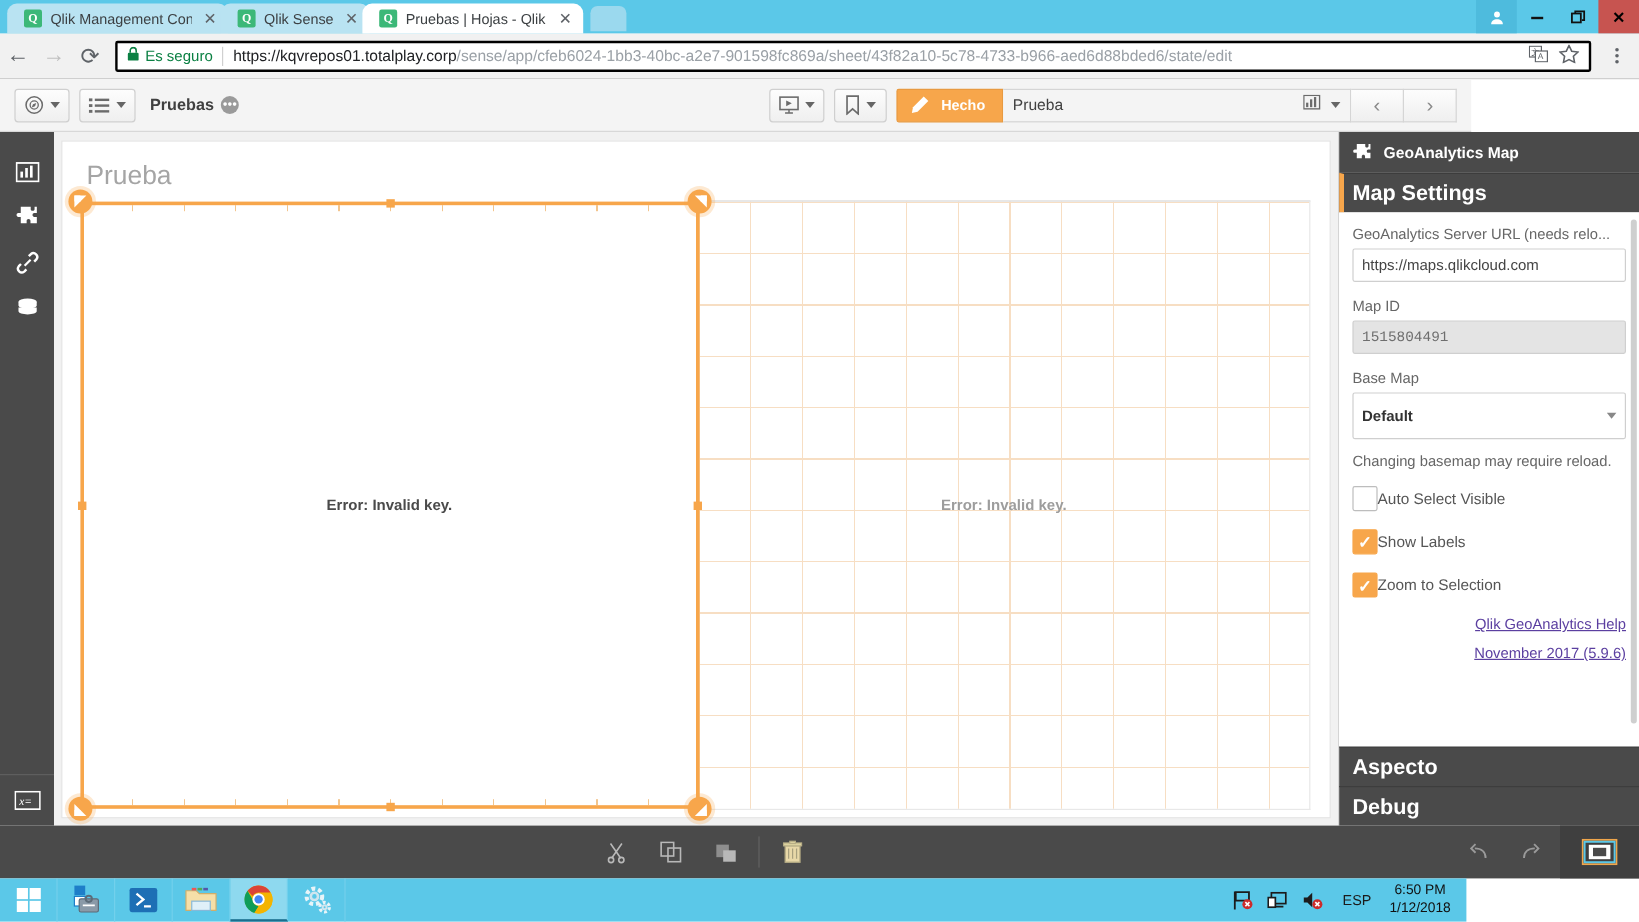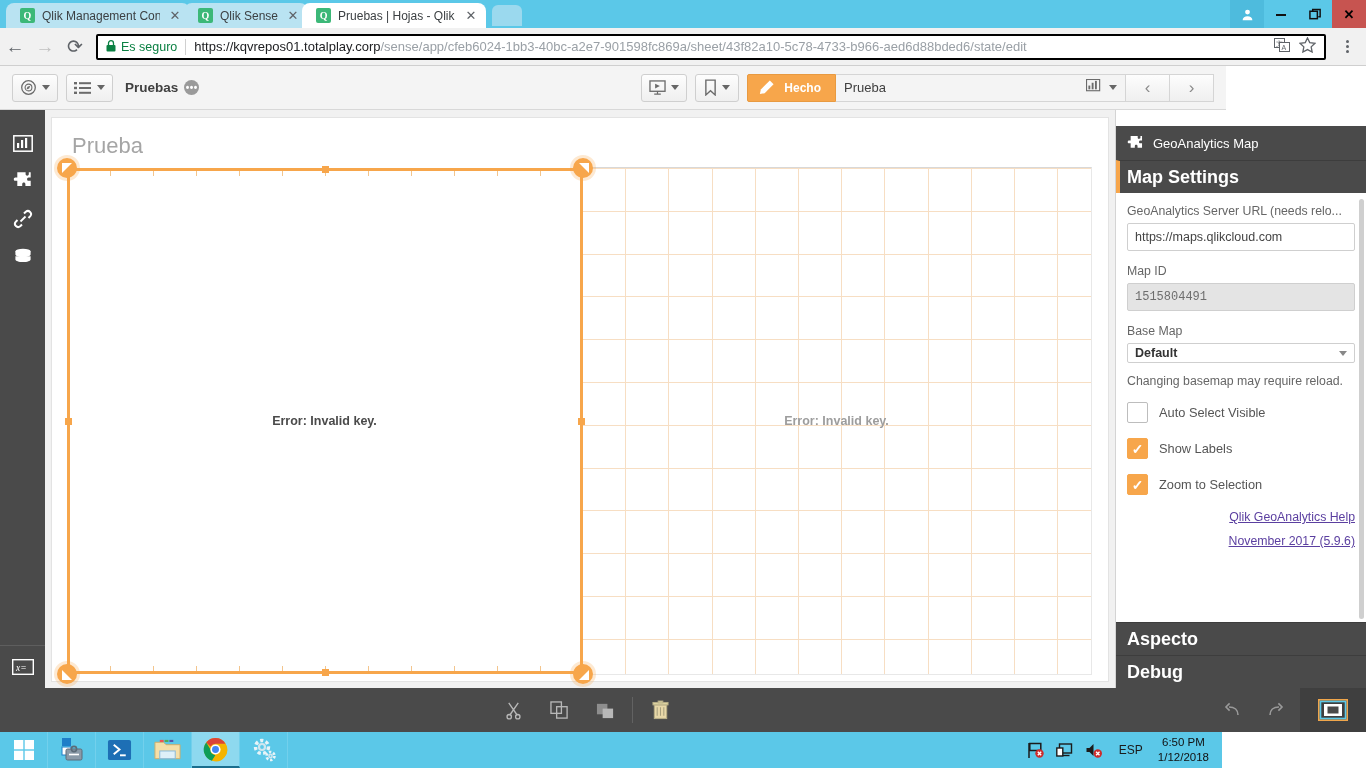--- a/index.html
+++ b/index.html
@@ -219,21 +219,21 @@
 
   
   .proppanel {
     position: absolute; top: 110px; left: 1115px; width: 251px; height: 578px;
     background: #fff; border-left: 1px solid #d4d4d4;
     display: flex; flex-direction: column;
   }
   .pp-header {
     height: 34px; background: #4a4a4a; color: #fff;
     display: flex; align-items: center; gap: 9px; padding: 0 11px;
-    font-size: 13px; font-weight: normal; flex: none; margin-top: 16px;
+    font-size: 13px; font-weight: bold; flex: none;
   }
   .pp-section {
     height: 33px; background: #4a4a4a; color: #fff;
     display: flex; align-items: center; padding: 0 11px;
     font-size: 18px; font-weight: bold; flex: none;
     border-top: 1px solid #3d3d3d;
   }
   .pp-section.active { border-left: 4px solid #f7a64b; padding-left: 7px; }
   .pp-body {
     flex: 1; overflow: hidden; position: relative;
@@ -242,28 +242,28 @@
   .pp-label { font-size: 12.3px; color: #666; margin-bottom: 5px; }
   .pp-input {
     width: 100%; height: 28px; border: 1px solid #cfcfcf; border-radius: 2px;
     background: #fff; padding: 0 7px; font-size: 12.5px; color: #444;
     display: flex; align-items: center; margin-bottom: 13px;
     font-family: "Liberation Sans", sans-serif;
   }
   .pp-input.readonly { background: #e4e4e4; border-color: #cfcfcf; color: #6e6e6e;
      font-family: "Liberation Mono", monospace; font-size: 12px; }
   .pp-select {
-    width: 100%; height: 20px; border: 1px solid #cfcfcf; border-radius: 2px;
+    width: 100%; height: 39px; border: 1px solid #cfcfcf; border-radius: 2px;
     background: #fff; padding: 0 7px; font-size: 12.5px; color: #333; font-weight: bold;
     display: flex; align-items: center; margin-bottom: 11px;
   }
   .pp-select .sel-caret { margin-left: auto; width:0;height:0;
     border-left:4px solid transparent;border-right:4px solid transparent;border-top:5px solid #888;}
   .pp-note { font-size: 12.3px; color: #666; margin-bottom: 14px; }
-  .pp-check { display: flex; align-items: center; gap: 11px; margin-bottom: 15px; }
+  .pp-check { display: flex; align-items: center; margin-bottom: 15px; }
   .cb {
     width: 21px; height: 21px; border: 1px solid #bdbdbd; border-radius: 2px;
     background: #fff; flex: none; display: flex; align-items: center; justify-content: center;
   }
   .cb.on { background: #f7a64b; border-color: #f7a64b; color: #fff; font-size: 14px; font-weight: bold;}
   .pp-check span { font-size: 12.8px; color: #555; }
   .pp-link { display: block; text-align: right; font-size: 12.3px; color: #5b3fa0;
      text-decoration: underline; margin-bottom: 10px; }
   .pp-scroll {
     position: absolute; right: 2px; top: 6px; width: 5px; height: 420px;

